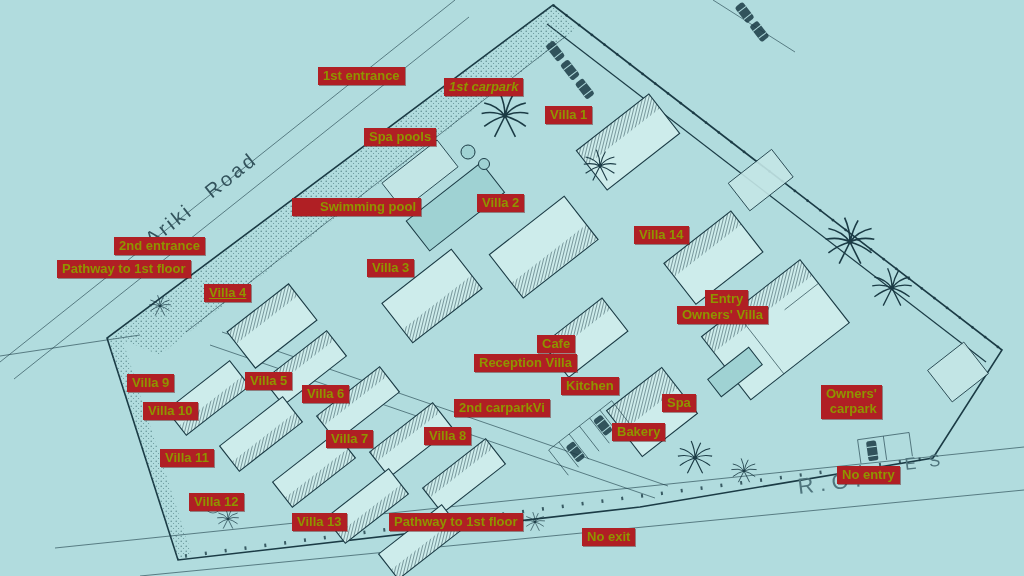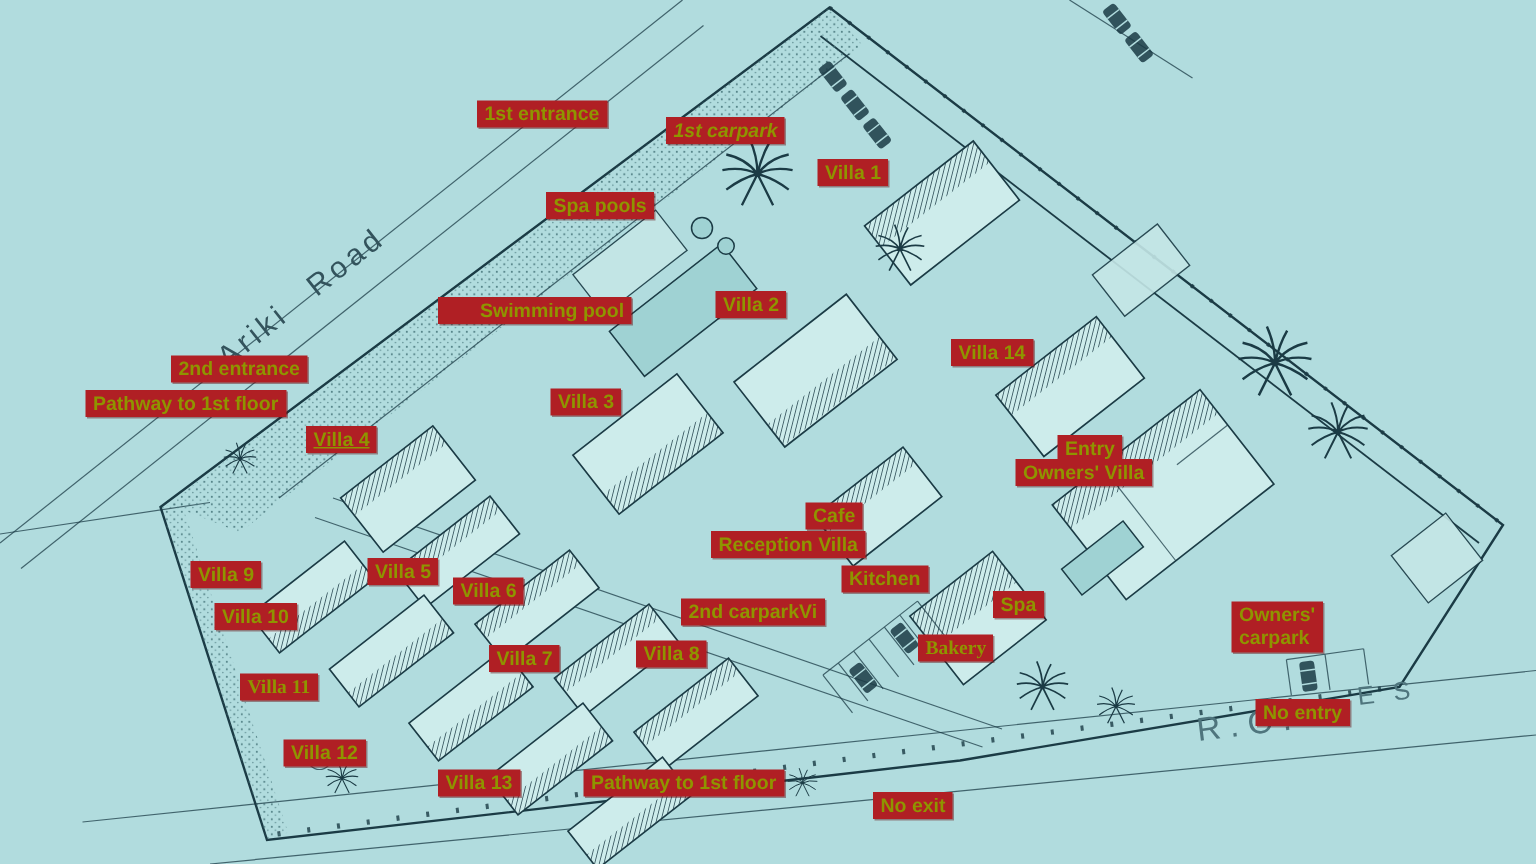--- a/index.html
+++ b/index.html
@@ -248,26 +248,26 @@
       <div class="map-label" style="left: 677px; top: 306px;">Owners' Villa</div>
       <div class="map-label" style="left: 537px; top: 335px;">Cafe</div>
       <div class="map-label" style="left: 245px; top: 352px; margin-top: 20px;">Villa 5</div>
       <div class="map-label" style="left: 474px; top: 354px;">Reception Villa</div>
       <div class="map-label" style="left: 127px; top: 374px;">Villa 9</div>
       <div class="map-label" style="left: 561px; top: 377px;">Kitchen</div>
       <div class="map-label" style="left: 302px; top: 385px;">Villa 6</div>
       <div class="map-label" style="left: 662px; top: 394px;">Spa</div>
       <div class="map-label" style="left: 454px; top: 399px;">2nd carparkVi</div>
       <div class="map-label" style="left: 143px; top: 402px;">Villa 10</div>
-      <div class="map-label" style="left: 821px; top: 401px;">Owners'
+      <div class="map-label" style="left: 821px; top: 385px; text-align: right;">Owners'
 carpark</div>
-      <div class="map-label" style="left: 612px; top: 423px; font-family: Liberation Serif, serif;">Bakery</div>
+      <div class="map-label" style="left: 612px; top: 423px;">Bakery</div>
       <div class="map-label" style="left: 424px; top: 427px;">Villa 8</div>
       <div class="map-label" style="left: 326px; top: 430px;">Villa 7</div>
-      <div class="map-label" style="left: 160px; top: 449px; font-family: Liberation Serif, serif;">Villa 11</div>
+      <div class="map-label" style="left: 160px; top: 449px;">Villa 11</div>
       <div class="map-label" style="left: 837px; top: 466px;">No entry</div>
       <div class="map-label" style="left: 189px; top: 493px;">Villa 12</div>
       <div class="map-label" style="left: 582px; top: 496px; margin-top: 32px;">No exit</div>
       <div class="map-label" style="left: 292px; top: 513px;">Villa 13</div>
       <div class="map-label" style="left: 389px; top: 513px;">Pathway to 1st floor</div>
     </div>
 
 </div>
 
 </body></html>

